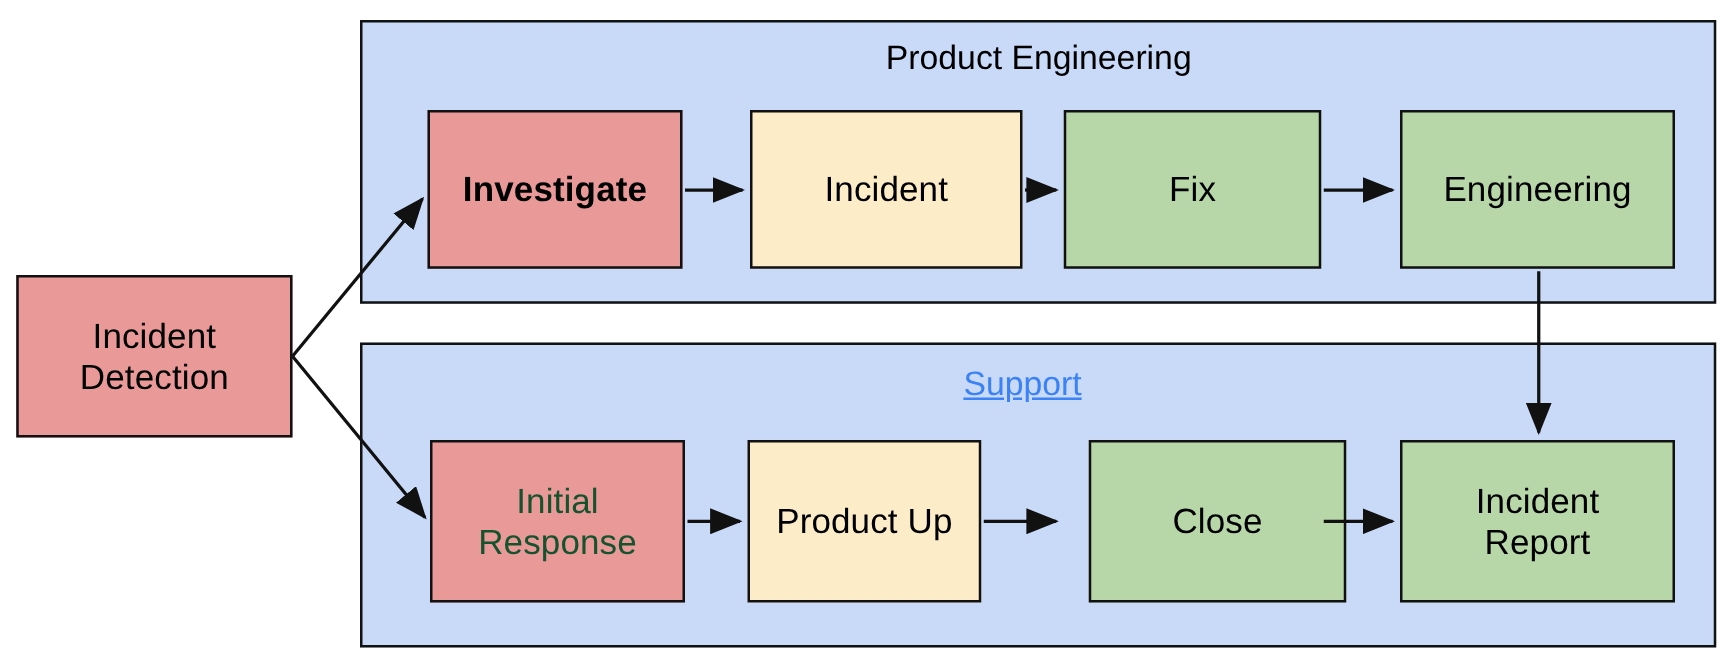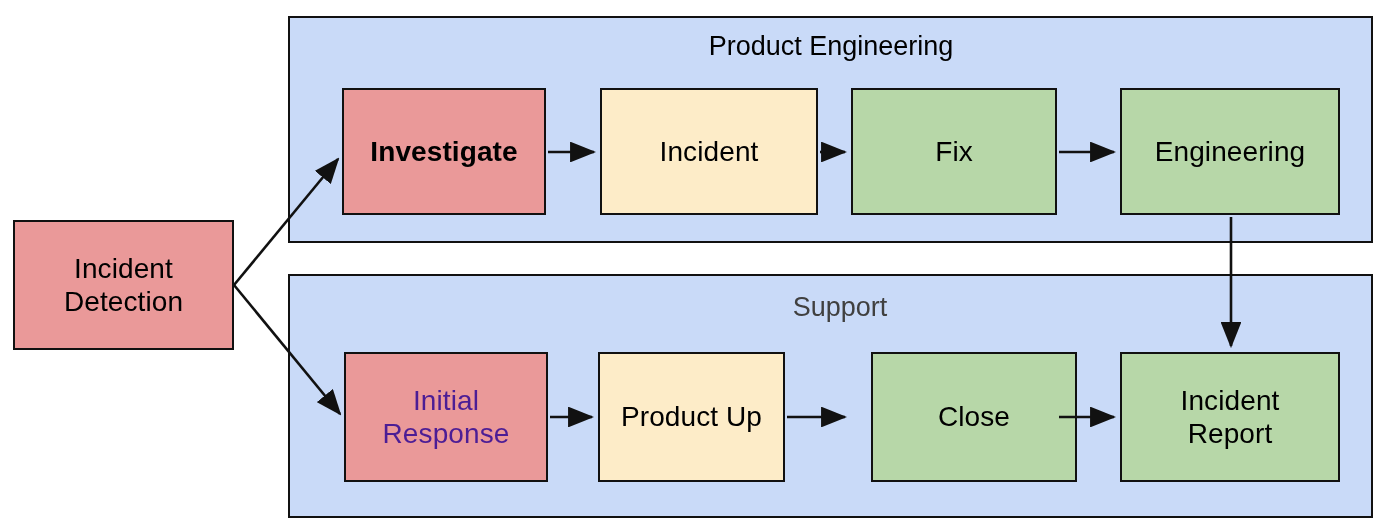--- a/index.html
+++ b/index.html
@@ -67,21 +67,21 @@
 </style>
 </head>
 <body>
 
 <div id="canvas">
 
   <div class="lane fill-blue" id="lane-0" style="left: 288px; top: 16px; width: 1085px; height: 227px; background: rgb(201, 218, 248); border-color: rgb(17, 17, 17);"></div>
   <div class="lane-title" id="lane-title-0" style="left: 831px; top: 32px; transform: translateX(-50%); color: rgb(0, 0, 0);">Product Engineering</div>
 
   <div class="lane fill-blue" id="lane-1" style="left: 288px; top: 274px; width: 1085px; height: 244px; background: rgb(201, 218, 248); border-color: rgb(17, 17, 17);"></div>
-  <div class="lane-title" id="lane-title-1" style="left: 840px; top: 293px; transform: translateX(-50%); color: #404040;">Support</div>
+  <div class="lane-title" id="lane-title-1" style="left: 818px; top: 293px; transform: translateX(-50%); color: #3b82f6; text-decoration: underline;">Support</div>
 
   <svg class="edges" viewBox="0 0 1386 526">
     <defs>
       <marker id="arrowhead" markerWidth="10" markerHeight="8" refX="9.2" refY="4" orient="auto" markerUnits="strokeWidth">
         <path d="M 0 0 L 10 4 L 0 8 z" fill="#111111"></path>
       </marker>
     </defs>
     <g id="edge-group" fill="none" stroke="#111111" stroke-width="2.6">
         <path d="M 234 285 L 338 159" marker-end="url(#arrowhead)" stroke="#111111"></path>
         <path d="M 234 285 L 340 414" marker-end="url(#arrowhead)" stroke="#111111"></path>
@@ -94,20 +94,20 @@
         <path d="M 1059 417 L 1114 417" marker-end="url(#arrowhead)" stroke="#111111"></path>
       </g>
   </svg>
 
   <div class="node fill-red" id="node-0" style="left: 13px; top: 220px; width: 221px; height: 130px; background: rgb(234, 153, 153); border-color: rgb(17, 17, 17); color: rgb(0, 0, 0);">Incident
 Detection</div>
   <div class="node fill-red" id="node-1" style="left: 342px; top: 88px; width: 204px; height: 127px; background: rgb(234, 153, 153); border-color: rgb(17, 17, 17); color: rgb(0, 0, 0); font-weight: bold;">Investigate</div>
   <div class="node fill-yellow" id="node-2" style="left: 600px; top: 88px; width: 218px; height: 127px; background: rgb(253, 236, 200); border-color: rgb(17, 17, 17); color: rgb(0, 0, 0);">Incident</div>
   <div class="node fill-green" id="node-3" style="left: 851px; top: 88px; width: 206px; height: 127px; background: rgb(183, 215, 168); border-color: rgb(17, 17, 17); color: rgb(0, 0, 0);">Fix</div>
   <div class="node fill-green" id="node-4" style="left: 1120px; top: 88px; width: 220px; height: 127px; background: rgb(183, 215, 168); border-color: rgb(17, 17, 17); color: rgb(0, 0, 0);">Engineering</div>
-  <div class="node fill-red" id="node-5" style="left: 344px; top: 352px; width: 204px; height: 130px; background: rgb(234, 153, 153); border-color: rgb(17, 17, 17); color: #4c1d95;">Initial
+  <div class="node fill-red" id="node-5" style="left: 344px; top: 352px; width: 204px; height: 130px; background: rgb(234, 153, 153); border-color: rgb(17, 17, 17); color: #14532d;">Initial
 Response</div>
   <div class="node fill-yellow" id="node-6" style="left: 598px; top: 352px; width: 187px; height: 130px; background: rgb(253, 236, 200); border-color: rgb(17, 17, 17); color: rgb(0, 0, 0);">Product Up</div>
   <div class="node fill-green" id="node-7" style="left: 851px; top: 352px; width: 206px; height: 130px; background: rgb(183, 215, 168); border-color: rgb(17, 17, 17); color: rgb(0, 0, 0); margin-left: 20px;">Close</div>
   <div class="node fill-green" id="node-8" style="left: 1120px; top: 352px; width: 220px; height: 130px; background: rgb(183, 215, 168); border-color: rgb(17, 17, 17); color: rgb(0, 0, 0);">Incident
 Report</div>
 
 </div>
 
 </body></html>

